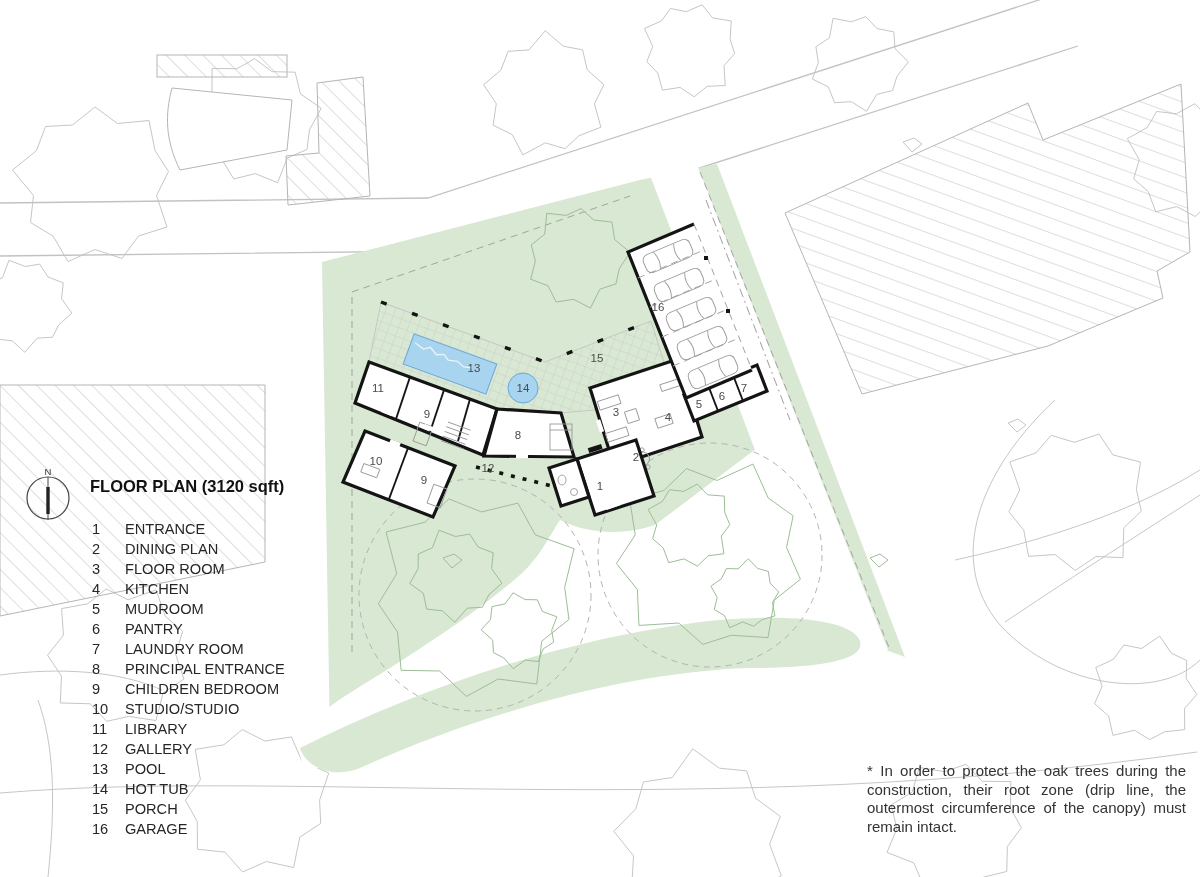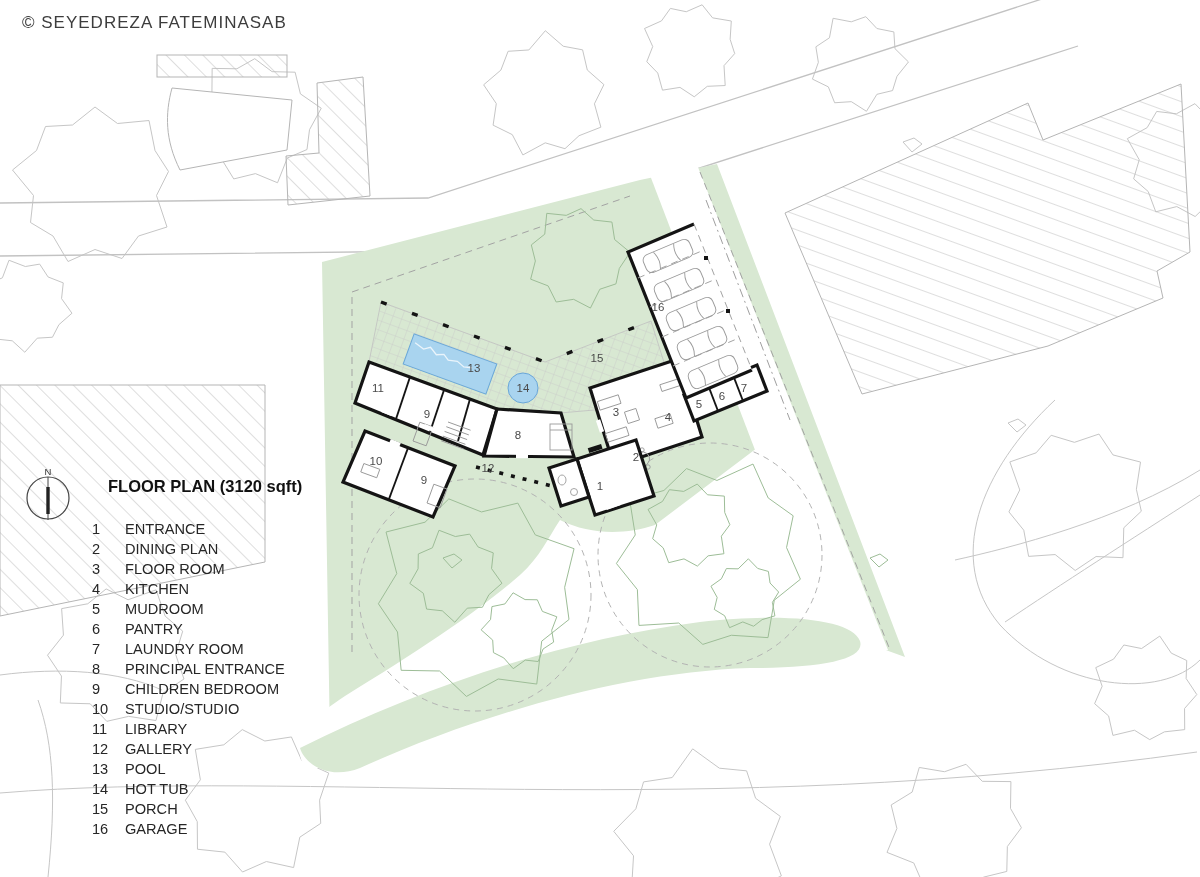--- a/index.html
+++ b/index.html
@@ -19,21 +19,21 @@
   .wallfill{fill:#ffffff;stroke:var(--wall_black);stroke-width:3.2;stroke-linejoin:miter;}
   .wthin{stroke:var(--wall_black);stroke-width:1.9;fill:none;}
   .furn{stroke:#9a9a9a;stroke-width:.9;fill:none;}
   .dashln{stroke:#a3a3a3;stroke-width:1;fill:none;stroke-dasharray:7 5;}
   .dashdot{stroke:#9f9f9f;stroke-width:1;fill:none;stroke-dasharray:9 4 2 4;}
   .colonnade{stroke:#141414;stroke-width:3.6;fill:none;stroke-dasharray:4 8;}
   .columns{stroke:#141414;stroke-width:3.4;fill:none;stroke-dasharray:6 27;}
   .doorgap{stroke:#ffffff;stroke-width:4.4;fill:none;}
   .txt{position:absolute;color:var(--text_dark);}
   #copyright{left:22px;top:13px;font-size:17px;letter-spacing:1px;color:#3d3d3d;}
-  #legend-title{left:108px;top:477px;font-size:16.5px;font-weight:bold;color:#111;}
+  #legend-title{left:90px;top:477px;font-size:16.5px;font-weight:bold;color:#111;}
   #legend-list{left:92px;top:519px;font-size:14.6px;color:#262626;}
   .lrow{height:20px;line-height:20px;display:flex;}
   .lnum{width:33px;}
   #note{left:867px;top:762px;width:319px;font-size:15px;line-height:18.6px;
         text-align:justify;color:#333;}
   .plabel{position:absolute;transform:translate(-50%,-50%);font-size:11.5px;color:#4a4a4a;}
   #compass-n{position:absolute;left:48px;top:471px;transform:translate(-50%,-50%);
              font-size:9.5px;color:#333;}
 </style>
 </head>
@@ -231,21 +231,20 @@
     <circle cx="523" cy="388" r="15" fill="var(--water_blue)" stroke="var(--water_stroke)" stroke-width="1"></circle>
   </g>
 
   <g>
     <circle cx="48" cy="498" r="21" fill="none" stroke="#444" stroke-width="1.2"></circle>
     <line x1="48" y1="477" x2="48" y2="520" stroke="#444" stroke-width="1"></line>
     <line x1="48" y1="487" x2="48" y2="514" stroke="#222" stroke-width="3.4"></line>
   </g>
 </svg>
 
-<div id="copyright" class="txt">© SEYEDREZA FATEMINASAB</div>
 
 <span id="compass-n">N</span>
 
 <div id="legend-title" class="txt">FLOOR PLAN (3120 sqft)</div>
 
 <div id="legend-list" class="txt">
   <div class="lrow">
         <span class="lnum">1</span>
         <span>ENTRANCE</span>
       </div>
@@ -304,20 +303,21 @@
   <div class="lrow">
         <span class="lnum">15</span>
         <span>PORCH</span>
       </div>
   <div class="lrow">
         <span class="lnum">16</span>
         <span>GARAGE</span>
       </div>
 </div>
 
+<div id="note" class="txt">* In order to protect the oak trees during the construction, their root zone (drip line, the outermost circumference of the canopy) must remain intact.</div>
 
 <span class="plabel" style="left:600px;top:486px">1</span>
 <span class="plabel" style="left:636px;top:457px">2</span>
 <span class="plabel" style="left:616px;top:412px">3</span>
 <span class="plabel" style="left:668px;top:417px">4</span>
 <span class="plabel" style="left:699px;top:404px">5</span>
 <span class="plabel" style="left:722px;top:396px">6</span>
 <span class="plabel" style="left:744px;top:388px">7</span>
 <span class="plabel" style="left:518px;top:435px">8</span>
 <span class="plabel" style="left:427px;top:414px">9</span>

